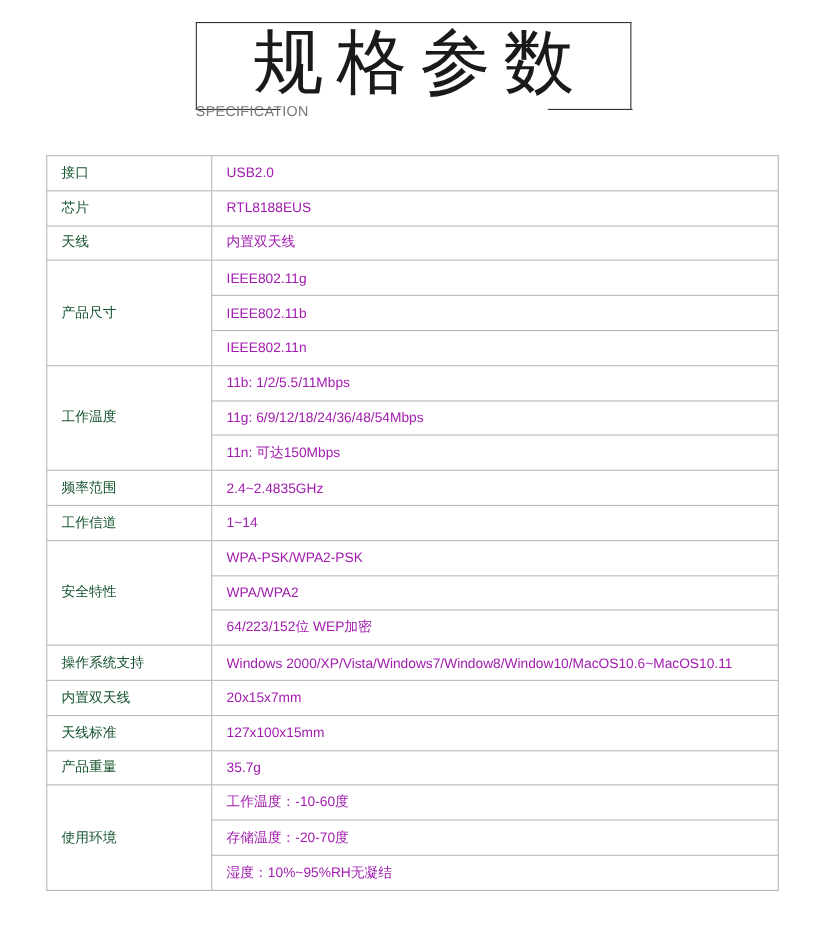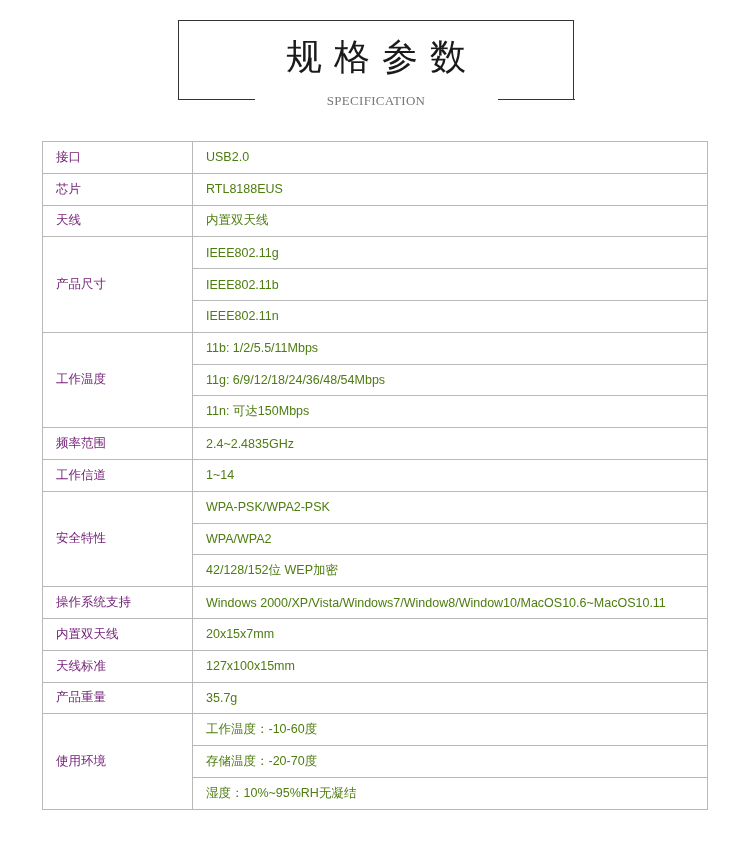--- a/index.html
+++ b/index.html
@@ -3,30 +3,30 @@
 <meta charset="utf-8">
 <style>
   html, body { margin: 0; padding: 0; background: #ffffff; }
   body { width: 750px; height: 842px; position: relative; overflow: hidden;
          font-family: "DejaVu Sans", "Liberation Sans", sans-serif; color: #222; }
   .title-box { position: absolute; left: 178px; top: 20px; width: 396px; height: 80px;
                border: 1.5px solid #333; border-bottom: none; box-sizing: border-box; }
   .title-bottom-left { position: absolute; left: 178px; top: 99px; width: 77px; height: 0; border-top: 1.5px solid #333; }
   .title-bottom-right { position: absolute; left: 498px; top: 99px; width: 77px; height: 0; border-top: 1.5px solid #333; }
   .title-main { position: absolute; left: 178px; top: 26px; width: 396px; text-align: center;
-                font-size: 36px; font-weight: 300; letter-spacing: 12px; color: #1a1a1a; line-height: 62px;
+                font-size: 64px; font-weight: 300; letter-spacing: 12px; color: #1a1a1a; line-height: 62px;
                 padding-left: 12px; box-sizing: border-box; }
-  .title-sub { position: absolute; left: 178px; top: 93px; width: 396px; text-align: center;
-               font-size: 13px; color: #777; letter-spacing: 0.3px; font-family: Liberation Serif, serif; }
+  .title-sub { position: absolute; left: 178px; top: 93px; width: 396px; 
+               font-size: 13px; color: #777; letter-spacing: 0.3px; font-family: Liberation Sans, sans-serif; }
   table.spec { position: absolute; left: 42px; top: 141px; width: 666px; border-collapse: collapse;
                table-layout: fixed; }
   table.spec td { border: 1.5px solid #b8b8b8; height: 30.8px; padding: 0 0 0 13px; font-size: 12.5px;
                   vertical-align: middle; white-space: nowrap; overflow: hidden; }
-  td.label { width: 136px; color: #701a75; font-size: 13px; }
-  td.val { color: #4d7c0f; font-family: "Liberation Sans", "DejaVu Sans", sans-serif; font-size: 12.5px; }
+  td.label { width: 136px; color: #14532d; font-size: 13px; }
+  td.val { color: #a21caf; font-family: "Liberation Sans", "DejaVu Sans", sans-serif; font-size: 12.5px; }
 </style>
 </head>
 <body>
 
 <div class="title-box"></div>
 <div class="title-bottom-left"></div>
 <div class="title-bottom-right"></div>
 <div class="title-main">规格参数</div>
 <div class="title-sub">SPECIFICATION</div>
 
@@ -73,21 +73,21 @@
       <td class="val">1~14</td>
     </tr>
     <tr>
       <td class="label" rowspan="3">安全特性</td>
       <td class="val">WPA-PSK/WPA2-PSK</td>
     </tr>
     <tr>
       <td class="val">WPA/WPA2</td>
     </tr>
     <tr>
-      <td class="val">42/128/152位 WEP加密</td>
+      <td class="val">64/223/152位 WEP加密</td>
     </tr>
     <tr>
       <td class="label">操作系统支持</td>
       <td class="val">Windows 2000/XP/Vista/Windows7/Window8/Window10/MacOS10.6~MacOS10.11</td>
     </tr>
     <tr>
       <td class="label">内置双天线</td>
       <td class="val">20x15x7mm</td>
     </tr>
     <tr>

